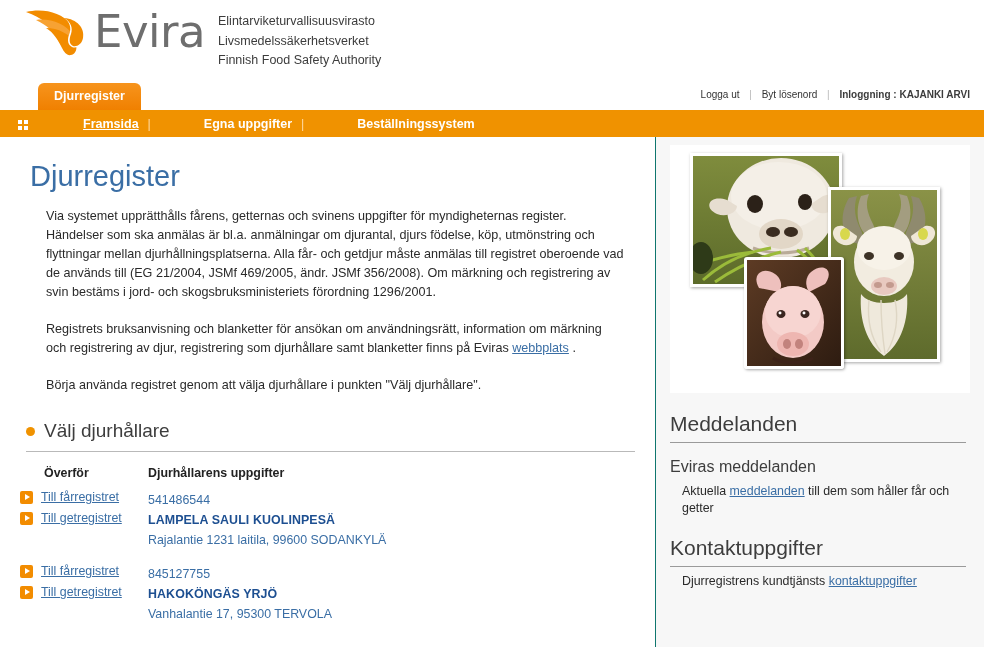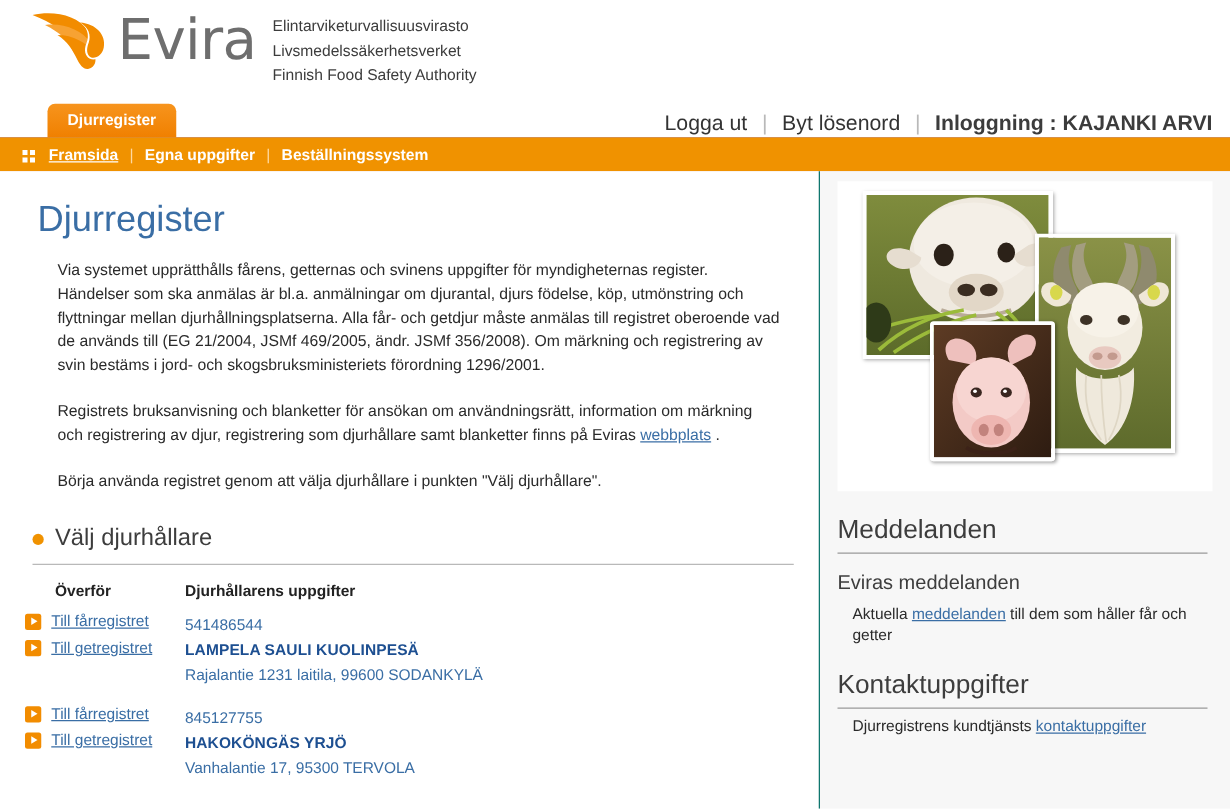--- a/index.html
+++ b/index.html
@@ -8,21 +8,21 @@
     width: 984px; height: 647px;
     overflow: hidden;
     background: #ffffff;
     font-family: "Liberation Sans", sans-serif;
   }
 
   #page {
     position: relative;
     width: 984px;
     height: 635px;
-    background: #7f1d1d;
+    background: #f97316;
   }
 
   
   .header {
     position: relative;
     height: 110px;
     background: #ffffff;
   }
 
   .logo-block {
@@ -72,21 +72,21 @@
     text-align: center;
     line-height: 26px;
     cursor: pointer;
   }
 
   
   .top-links {
     position: absolute;
     right: 14px;
     top: 89px;
-    font-size: 17px;
+    font-size: 10px;
     color: #333333;
     white-space: nowrap;
   }
   .top-links a {
     color: #333333;
     text-decoration: none;
     cursor: pointer;
   }
   .top-links .sep {
     color: #b9b9b9;
@@ -124,20 +124,21 @@
   .nav-dots i:nth-child(3) { left: 0; top: 7px; }
   .nav-dots i:nth-child(4) { left: 6px; top: 7px; }
 
   .nav-item {
     color: #ffffff;
     font-size: 12.5px;
     font-weight: bold;
     text-decoration: none;
     cursor: pointer;
     white-space: nowrap;
+    margin-left: 44px;
   }
   .nav-item.active { text-decoration: underline; }
   .nav-sep {
     color: #ffd9a0;
     margin: 0 9px;
     font-size: 12.5px;
   }
 
   
   .body-wrap {

